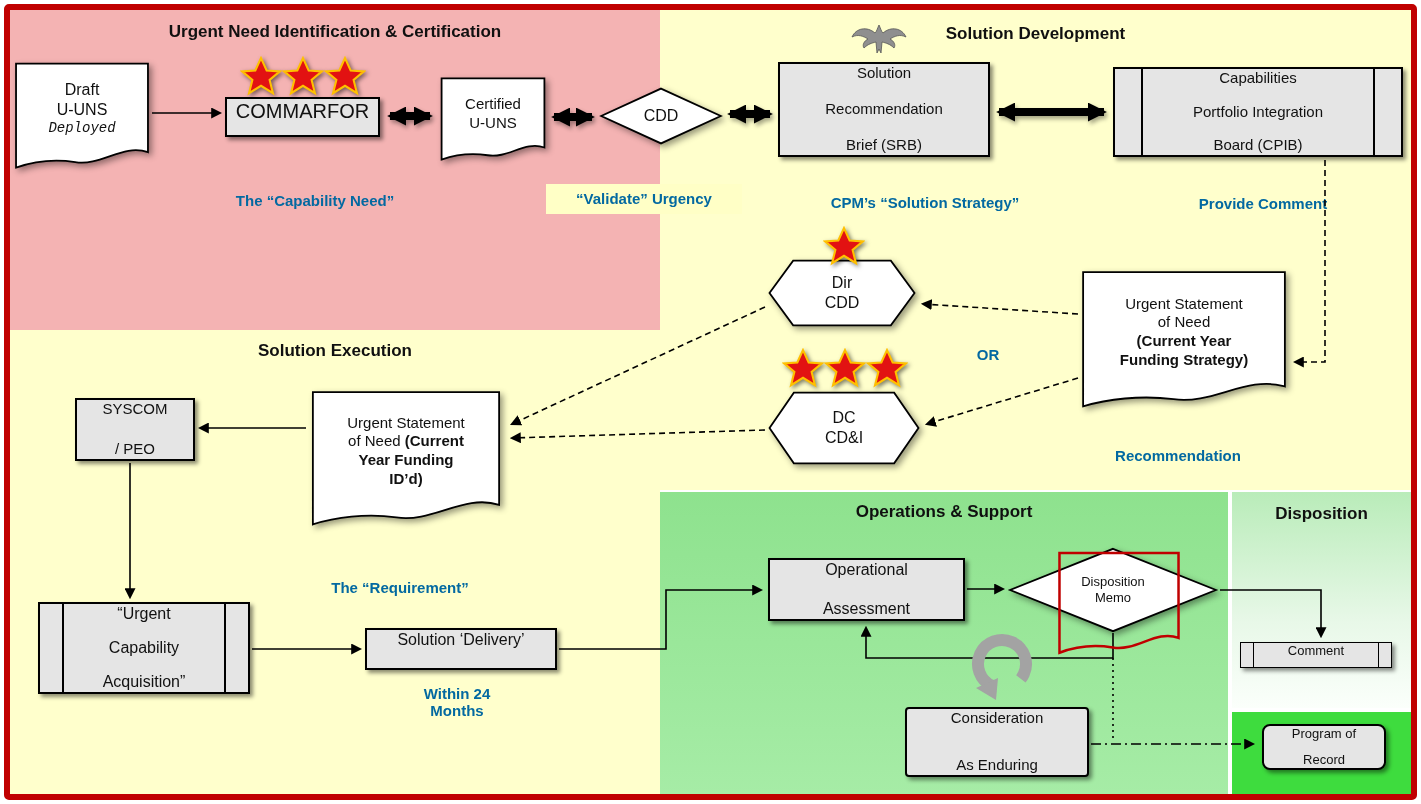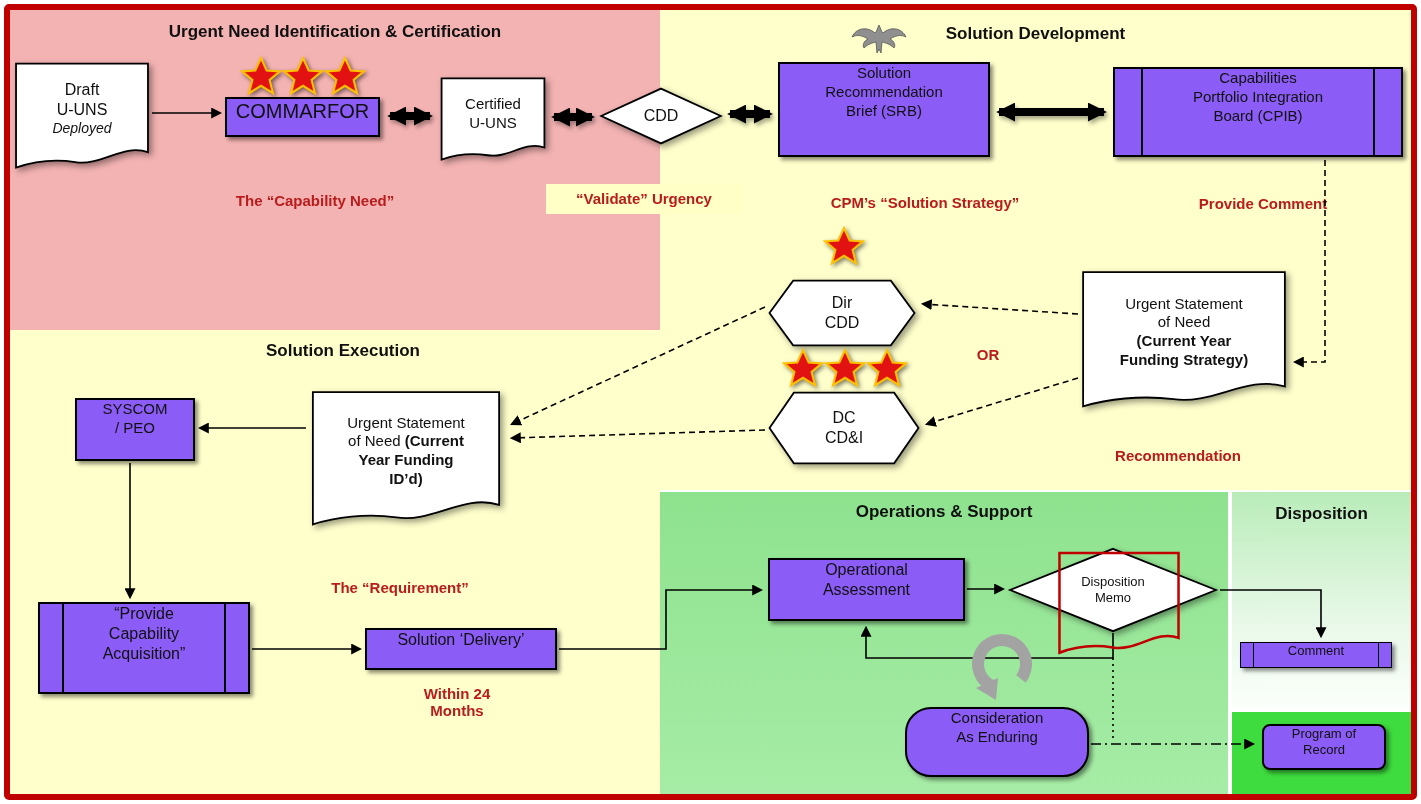--- a/index.html
+++ b/index.html
@@ -9,64 +9,64 @@
   .frame { position:absolute; left:4px; top:4px; width:1413px; height:796px;
            border:6px solid #C00000; border-radius:5px; z-index:60; pointer-events:none; }
   .region { position:absolute; z-index:1; }
   .reg-ident { left:10px; top:10px; width:650px; height:320px; background:#F4B3B3; }
   .reg-dev   { left:660px; top:10px; width:751px; height:480px; background:#FFFFCC; }
   .reg-exec  { left:10px; top:330px; width:650px; height:464px; background:#FFFFCC; }
   .reg-ops   { left:660px; top:492px; width:568px; height:302px; background:linear-gradient(180deg,#8EE28E,#A6ECA6); }
   .reg-disp  { left:1232px; top:492px; width:179px; height:216px; background:linear-gradient(180deg,#B9ECB9 0%,#E8F8E8 60%,#FBFFFB 100%); }
   .reg-por   { left:1232px; top:712px; width:179px; height:82px; background:#3EDC3E; }
   .title { position:absolute; font-weight:bold; font-size:17px; color:#101010; text-align:center; z-index:5; }
-  .ann { position:absolute; color:#b91c1c; font-weight:bold; font-size:15px; text-align:center; z-index:6; line-height:1.15; }
+  .ann { position:absolute; color:#0369a1; font-weight:bold; font-size:15px; text-align:center; z-index:6; line-height:1.15; }
   .hl { background:#FFFFC6; display:flex; align-items:center; justify-content:center; }
   .node { position:absolute; z-index:20; }
-  .box { background:#8b5cf6; border:2px solid #000; box-shadow:3px 3px 4px rgba(0,0,0,.45);
-         display:flex; flex-direction:column; align-items:center; justify-content:flex-start;
+  .box { background:#e5e5e5; border:2px solid #000; box-shadow:3px 3px 4px rgba(0,0,0,.45);
+         display:flex; flex-direction:column; align-items:center; justify-content:space-between;
          text-align:center; font-size:15px; line-height:1.25; }
-  .rounded { border-radius:26px; }
+  .rounded { border-radius:4px; }
   .shape-node { display:flex; align-items:center; justify-content:center; text-align:center; line-height:1.25; }
   .shape-svg { position:absolute; inset:0; width:100%; height:100%; overflow:visible;
                filter:drop-shadow(3px 3px 3px rgba(0,0,0,.4)); }
   .shape-svg path, .shape-svg polygon { fill:#fff; stroke:#000; stroke-width:1.8; }
   .node-text { position:relative; z-index:2; }
   .bar { position:absolute; top:0; bottom:0; width:0; border-left:2px solid #000; }
   .stars { position:absolute; display:flex; z-index:21; }
   .star-svg { filter:drop-shadow(2px 2px 2px rgba(0,0,0,.5)); }
   .star-svg polygon { fill:#E21212; stroke:#FFC000; stroke-width:2; }
   .connectors { position:absolute; inset:0; width:1421px; height:804px; z-index:8; pointer-events:none; }
   .c-thin { stroke:#000; stroke-width:1.6; fill:none; }
   .c-thick { stroke:#000; stroke-width:8; fill:none; }
   .g-thick { filter:drop-shadow(2px 3px 2px rgba(0,0,0,.35)); }
   .c-dash { stroke:#000; stroke-width:1.6; fill:none; stroke-dasharray:6 4; }
   .c-dot { stroke:#000; stroke-width:1.6; fill:none; stroke-dasharray:2 4; }
   .c-dashdot { stroke:#000; stroke-width:1.7; fill:none; stroke-dasharray:10 4 2 4; }
   .overlay { position:absolute; z-index:25; overflow:visible; }
   .red-doc path { fill:none; stroke:#C00000; stroke-width:2.5; }
   .icon { position:absolute; z-index:7; }
   .b { font-weight:bold; }
-  .it { font-style:italic; }
+  .it { font-style:italic;font-family:Liberation Mono, monospace; }
 </style>
 </head>
 <body>
 
 <div class="canvas">
 
   <div class="region reg-ident"></div>
   <div class="region reg-dev"></div>
   <div class="region reg-exec"></div>
   <div class="region reg-ops"></div>
   <div class="region reg-disp"></div>
   <div class="region reg-por"></div>
 
   <div class="title" style="left:660px;top:24px;width:751px">Solution Development</div>
   <div class="title" style="left:10px;top:22px;width:650px">Urgent Need Identification &amp; Certification</div>
-  <div class="title" style="left:18px;top:341px;width:650px">Solution Execution</div>
+  <div class="title" style="left:10px;top:341px;width:650px">Solution Execution</div>
   <div class="title" style="left:660px;top:502px;width:568px">Operations &amp; Support</div>
   <div class="title" style="left:1232px;top:504px;width:179px">Disposition</div>
 
   <svg class="icon" style="left:850px;top:22px" width="58" height="36" viewBox="0 0 58 36">
     <path d="M29 3 C27 7 27 9 25 11 C17 4 6 6 2 15 C8 12 13 14 18 17 C14 19 12 23 14 26 C18 22 22 21 26 20 L27 31 L29 27 L31 31 L32 20 C36 21 40 22 44 26 C46 23 44 19 40 17 C45 14 50 12 56 15 C52 6 41 4 33 11 C31 9 31 7 29 3 Z" fill="#8f8f8f" stroke="#555" stroke-width="0.8"></path>
   </svg>
 
   <svg class="connectors">
     <defs>
       <marker id="mThin" viewBox="0 0 10 10" refX="8" refY="5" markerWidth="11" markerHeight="11" orient="auto-start-reverse" markerUnits="userSpaceOnUse">
@@ -190,21 +190,21 @@
         <path d="M1.5 1.5 H98.5 V82 C80 74 64 95 45 91 C29 88 13 91 1.5 96 Z" vector-effect="non-scaling-stroke"></path>
       </svg>
     <div class="node-text" style="font-size:15px;padding-bottom:18px">
       <div>Urgent Statement</div>
       <div>of Need</div>
       <div class="b">(Current Year</div>
       <div class="b">Funding Strategy)</div>
     </div>
   </div>
 
-  <div class="node shape-node" style="left:768px;top:280px;width:148px;height:66px">
+  <div class="node shape-node" style="left:768px;top:260px;width:148px;height:66px">
     <svg class="shape-svg" viewBox="0 0 100 100" preserveAspectRatio="none">
         <polygon points="17 1,83 1,99 50,83 99,17 99,1 50" vector-effect="non-scaling-stroke"></polygon>
       </svg>
     <div class="node-text" style="font-size:16px">
       <div>Dir</div>
       <div>CDD</div>
     </div>
   </div>
 
   <div class="node shape-node" style="left:768px;top:392px;width:152px;height:72px">
@@ -230,21 +230,21 @@
   </div>
 
   <div class="node box" style="left:75px;top:398px;width:120px;height:63px">
     <div>SYSCOM</div>
     <div>/ PEO</div>
   </div>
 
   <div class="node box" style="left:38px;top:602px;width:212px;height:92px;font-size:16px">
     <i class="bar" style="left:22px"></i>
     <i class="bar" style="right:22px"></i>
-    <div>“Provide</div>
+    <div>“Urgent</div>
     <div>Capability</div>
     <div>Acquisition”</div>
   </div>
 
   <div class="node box" style="left:768px;top:558px;width:197px;height:63px;font-size:16px">
     <div>Operational</div>
     <div>Assessment</div>
   </div>
 
   <div class="node box" style="left:365px;top:628px;width:192px;height:42px;font-size:16px">

